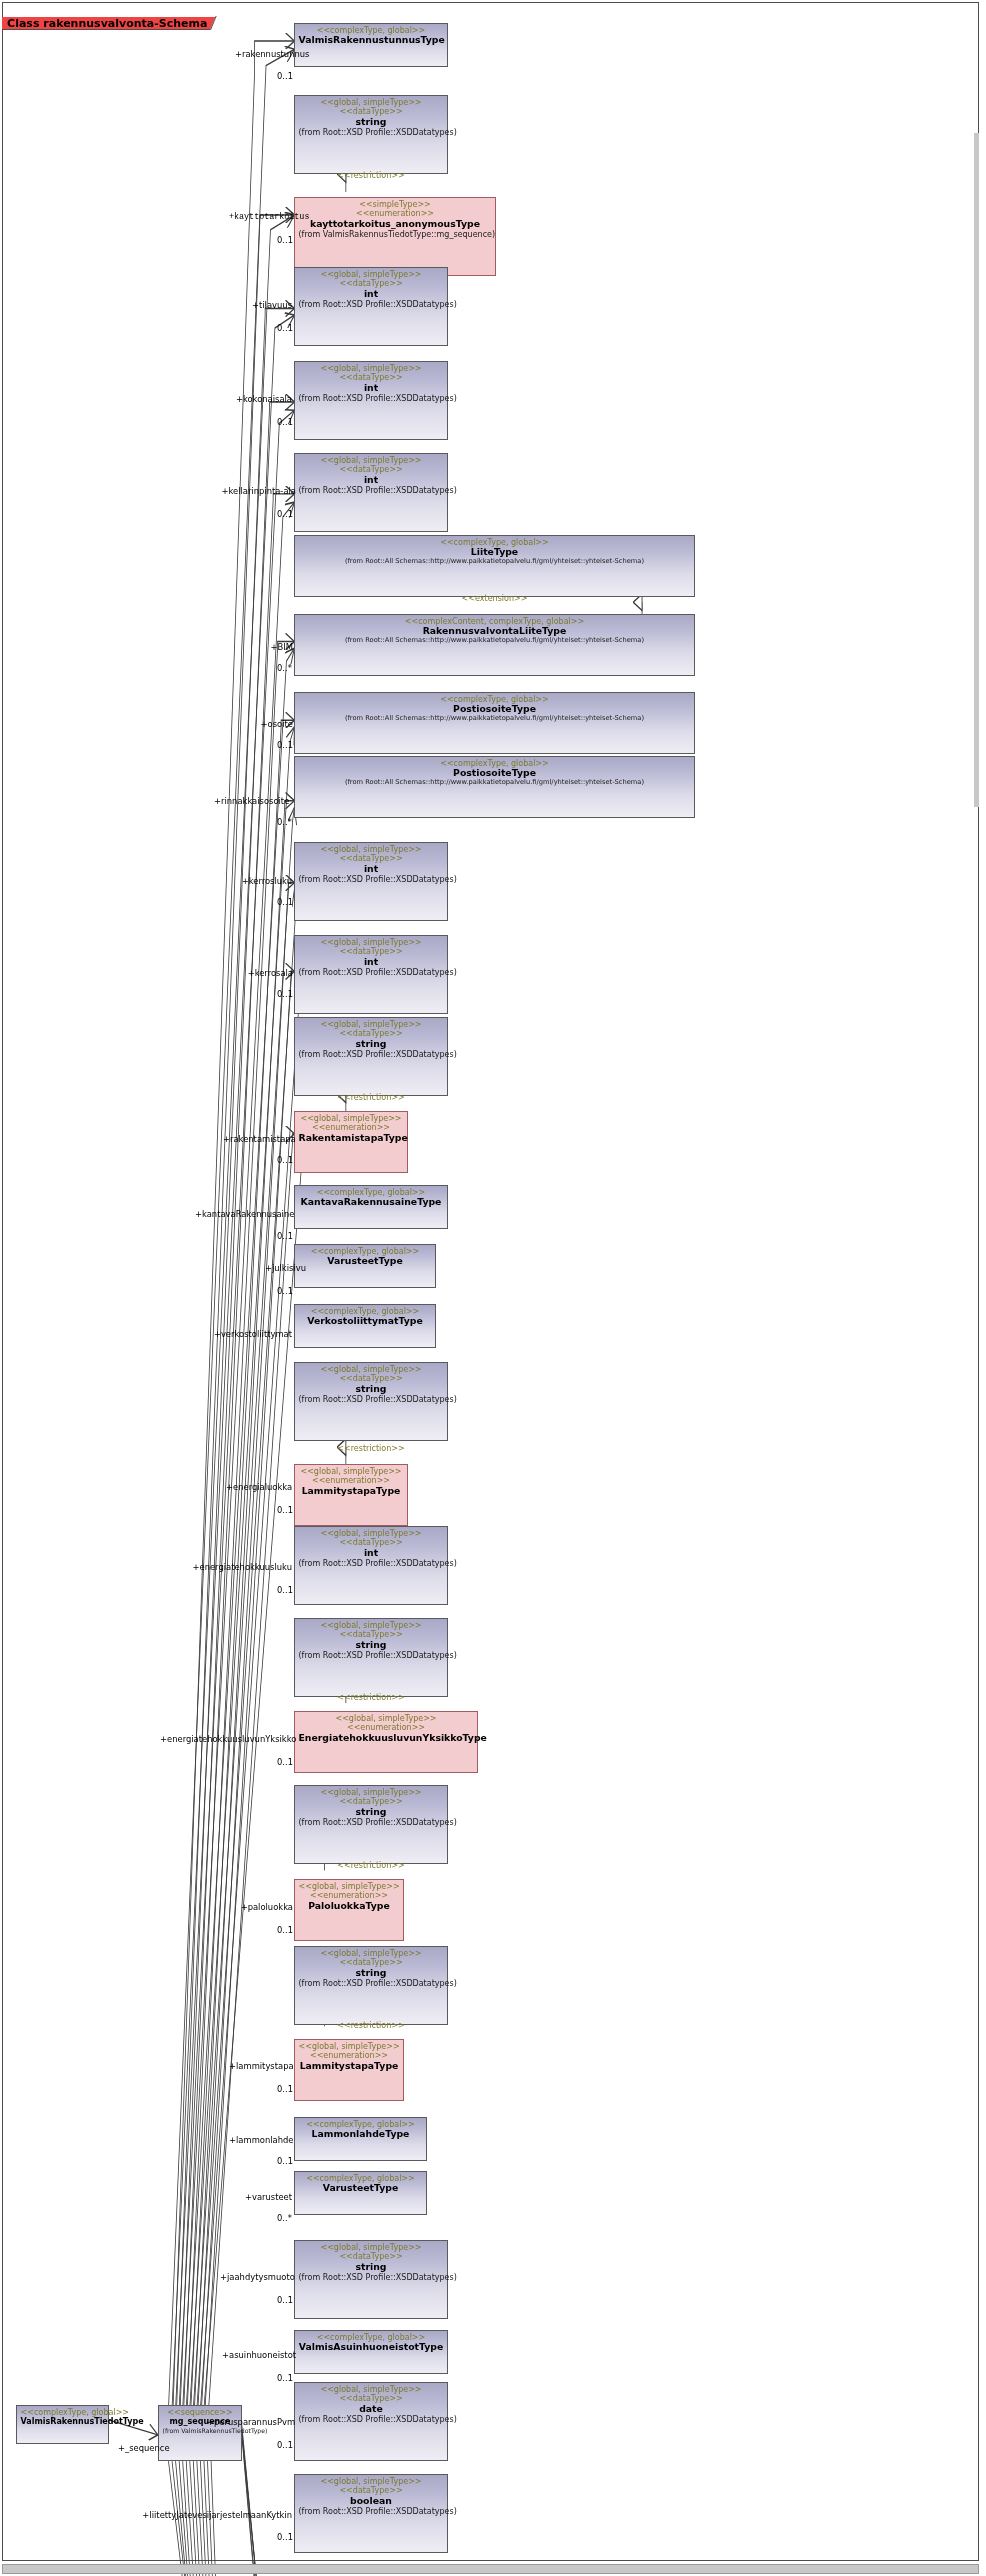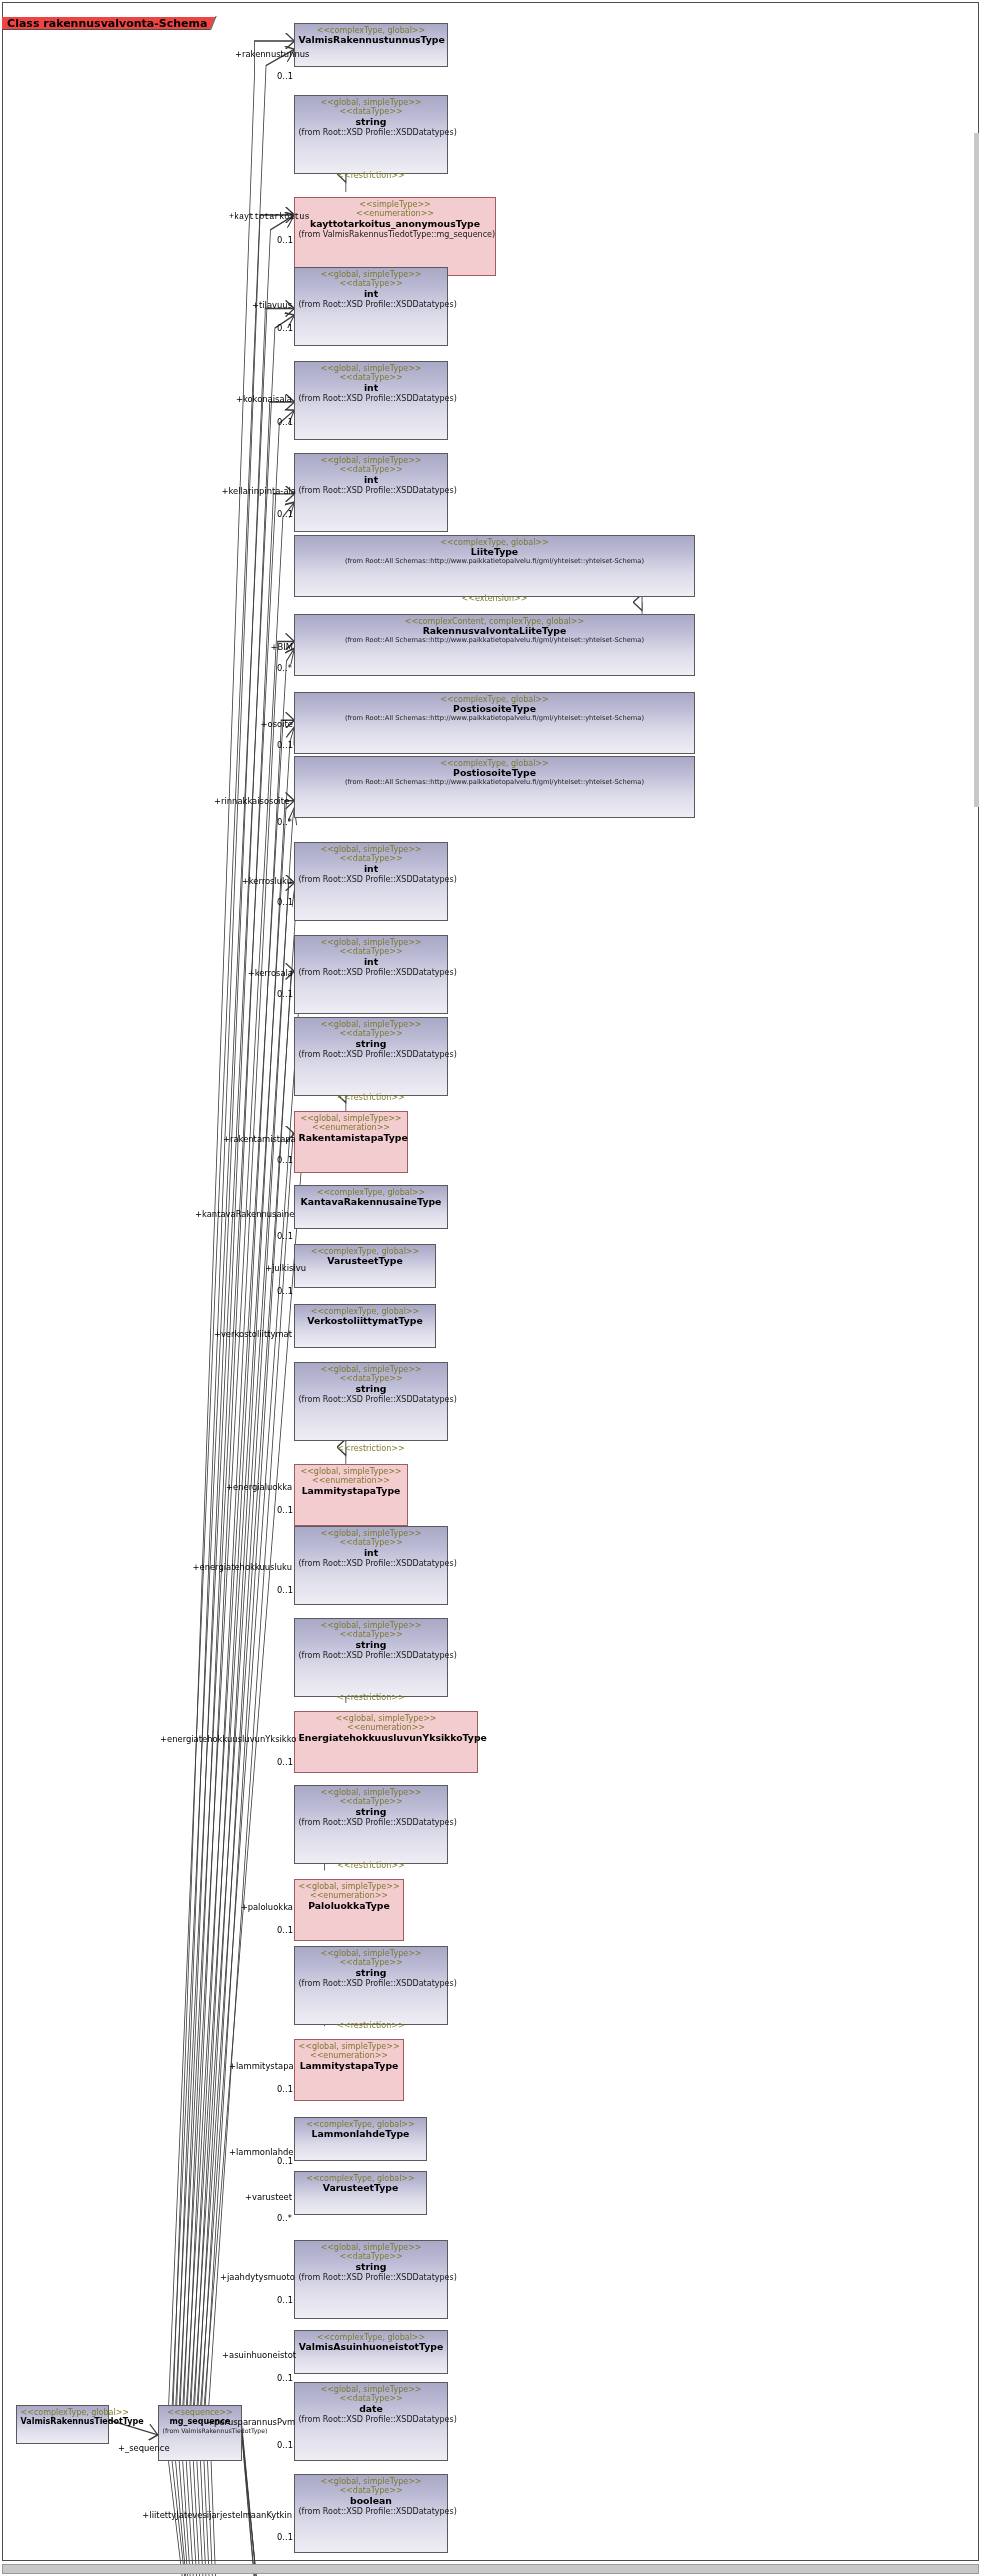--- a/index.html
+++ b/index.html
@@ -434,21 +434,21 @@
     <div class="stereo">&lt;&lt;enumeration&gt;&gt;</div>
     <div class="nm">LammitystapaType</div>
   </div>
   <div class="role" style="left: 229px; top: 2061px; width: 64px; font-size: 8.4px;">+lammitystapa</div>
   <div class="card" style="left: 277px; top: 2084px; font-size: 8.4px;">0..1</div>
 
   <div class="node" style="left: 294px; top: 2117px; width: 133px; height: 44px; font-size: 14px;">
     <div class="stereo">&lt;&lt;complexType, global&gt;&gt;</div>
     <div class="nm">LammonlahdeType</div>
   </div>
-  <div class="role" style="left: 229px; top: 2135px; width: 64px; font-size: 8.4px; margin-top: 12px;">+lammonlahde</div>
+  <div class="role" style="left: 229px; top: 2135px; width: 64px; font-size: 8.4px;">+lammonlahde</div>
   <div class="card" style="left: 277px; top: 2156px; font-size: 8.4px;">0..1</div>
 
   <div class="node" style="left: 294px; top: 2171px; width: 133px; height: 44px; font-size: 14px;">
     <div class="stereo">&lt;&lt;complexType, global&gt;&gt;</div>
     <div class="nm">VarusteetType</div>
   </div>
   <div class="role" style="left: 241px; top: 2192px; width: 51px; font-size: 8.4px;">+varusteet</div>
   <div class="card" style="left: 277px; top: 2213px; font-size: 8.4px;">0..*</div>
 
   <div class="node" style="left: 294px; top: 2240px; width: 154px; height: 79px; font-size: 14px;">

